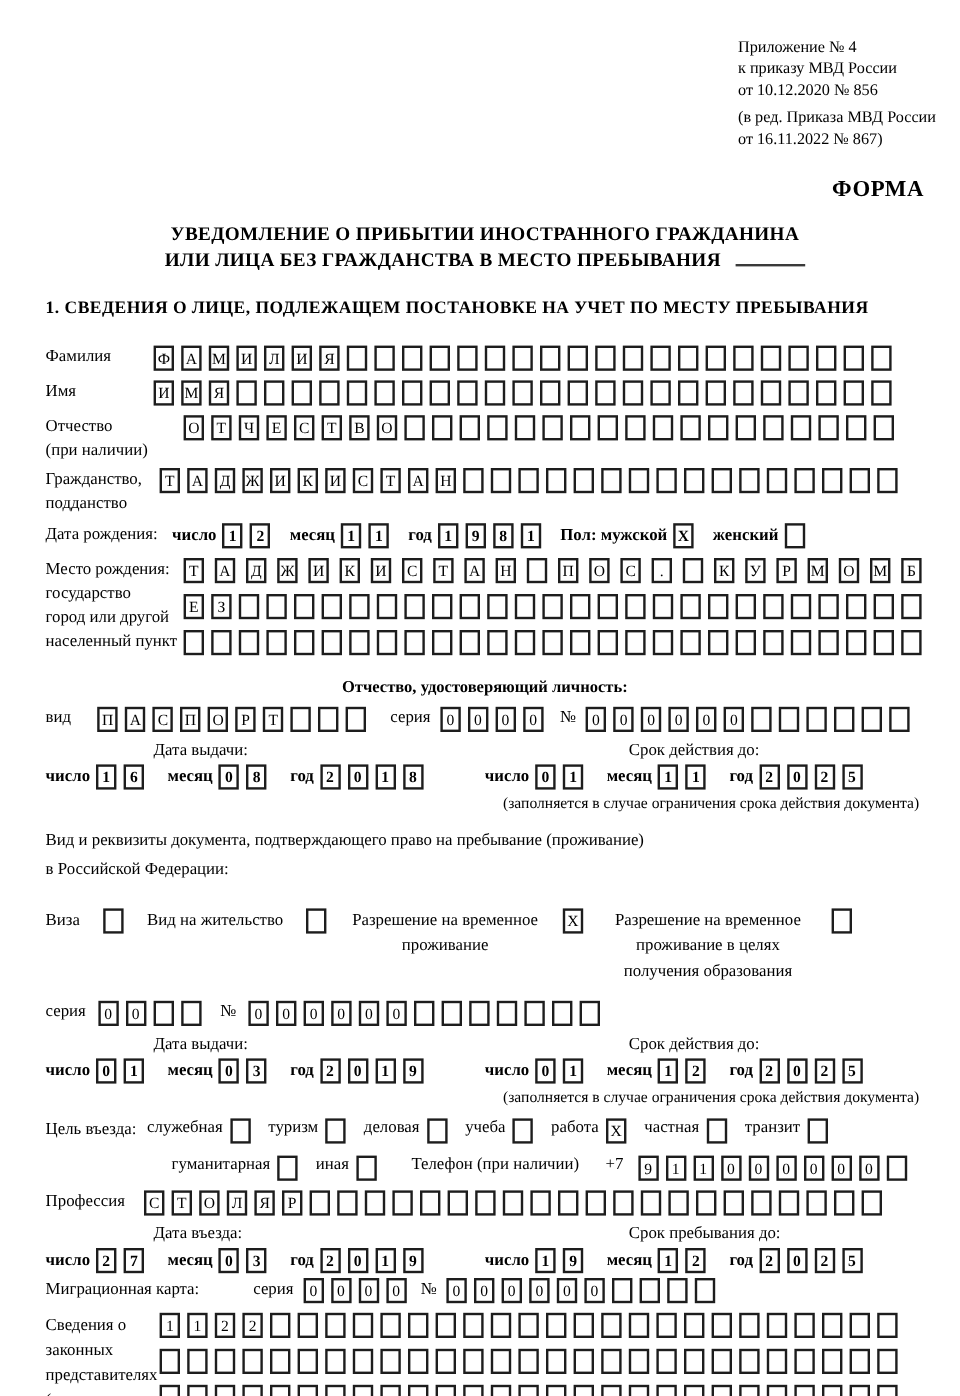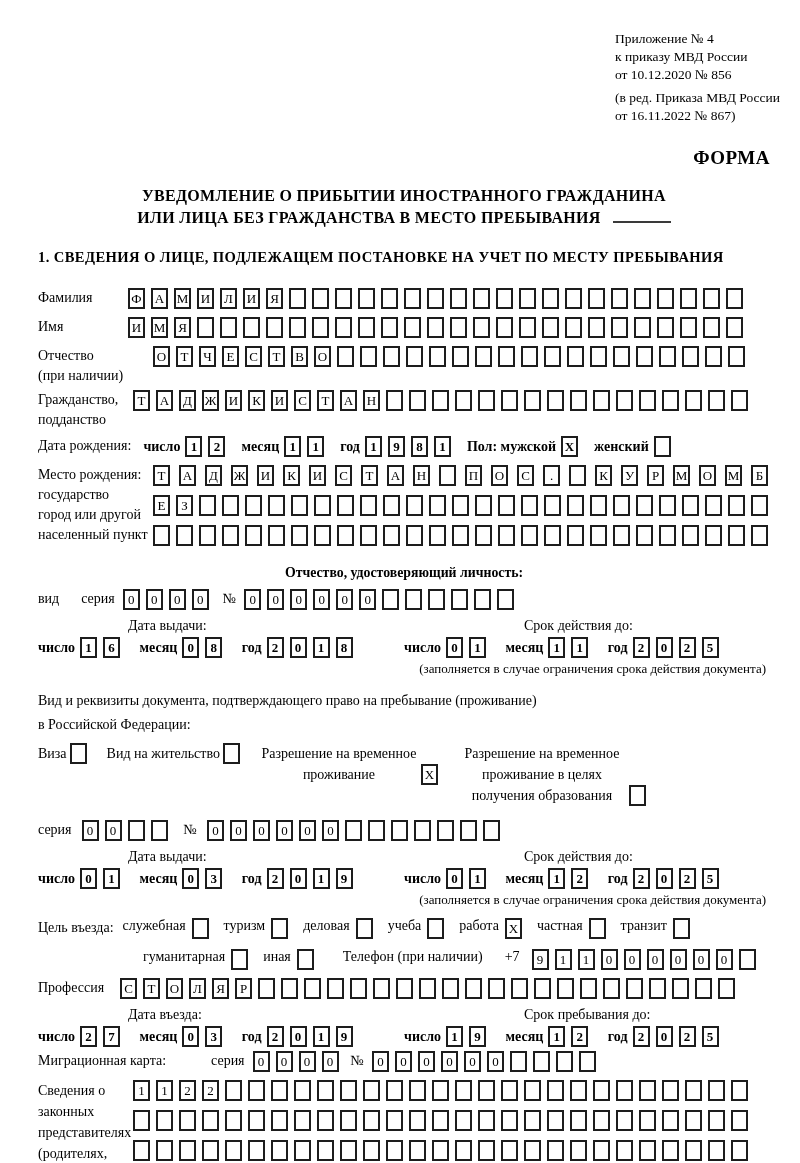--- a/index.html
+++ b/index.html
@@ -31,21 +31,21 @@
   .dochead{text-align:center;font-weight:bold;font-size:13.8px;margin-top:10px;}
   
   .dpair{display:flex;margin-top:8px;}
   .dcol{flex:1;}
   .dhead{margin-left:90px;margin-bottom:3px;}
   .dcol.right .dhead{margin-left:120px;}
   .note{text-align:right;font-size:13px;margin-top:3px;padding-right:4px;}
   .para{margin-top:12px;line-height:24px;}
   
   .optrow{display:flex;align-items:flex-start;margin-top:6px;gap:14px;}
-  .opt{display:flex;align-items:flex-end;gap:3px;}
+  .opt{display:flex;align-items:flex-start;gap:19px;margin-top:14px;}
   .optlbl{display:inline-block;text-align:center;line-height:21px;}
   .wide160 .optlbl{width:158px;}
   .wide175 .optlbl{width:168px;}
   
   .prow{display:flex;align-items:flex-start;margin-top:10px;gap:9px;flex-wrap:nowrap;}
   .prow .pi{display:flex;align-items:flex-start;gap:6px;white-space:nowrap;}
   .indent105{margin-left:105px;}
   .phone{display:flex;align-items:flex-start;gap:12px;margin-left:14px;white-space:nowrap;}
   .replbl{flex:0 0 95px;line-height:21px;}
   .mt14{margin-top:14px;}
@@ -134,20 +134,21 @@
       <div class="boxes sp"><span class="bx">Т</span><span class="bx">А</span><span class="bx">Д</span><span class="bx">Ж</span><span class="bx">И</span><span class="bx">К</span><span class="bx">И</span><span class="bx">С</span><span class="bx">Т</span><span class="bx">А</span><span class="bx">Н</span><span class="bx"></span><span class="bx">П</span><span class="bx">О</span><span class="bx">С</span><span class="bx">.</span><span class="bx"></span><span class="bx">К</span><span class="bx">У</span><span class="bx">Р</span><span class="bx">М</span><span class="bx">О</span><span class="bx">М</span><span class="bx">Б</span></div>
       <div class="boxes"><span class="bx">Е</span><span class="bx">З</span><span class="bx"></span><span class="bx"></span><span class="bx"></span><span class="bx"></span><span class="bx"></span><span class="bx"></span><span class="bx"></span><span class="bx"></span><span class="bx"></span><span class="bx"></span><span class="bx"></span><span class="bx"></span><span class="bx"></span><span class="bx"></span><span class="bx"></span><span class="bx"></span><span class="bx"></span><span class="bx"></span><span class="bx"></span><span class="bx"></span><span class="bx"></span><span class="bx"></span><span class="bx"></span><span class="bx"></span><span class="bx"></span></div>
       <div class="boxes"><span class="bx"></span><span class="bx"></span><span class="bx"></span><span class="bx"></span><span class="bx"></span><span class="bx"></span><span class="bx"></span><span class="bx"></span><span class="bx"></span><span class="bx"></span><span class="bx"></span><span class="bx"></span><span class="bx"></span><span class="bx"></span><span class="bx"></span><span class="bx"></span><span class="bx"></span><span class="bx"></span><span class="bx"></span><span class="bx"></span><span class="bx"></span><span class="bx"></span><span class="bx"></span><span class="bx"></span><span class="bx"></span><span class="bx"></span><span class="bx"></span></div>
     </div>
   </div>
 
   <div class="dochead">Отчество, удостоверяющий личность:</div>
 
   <div class="frow">
     <span class="lbl" style="margin-right:22px;">вид</span>
+    <span class="boxes" style="margin-right:14px;"><span class="bx">П</span><span class="bx">А</span><span class="bx">С</span><span class="bx">П</span><span class="bx">О</span><span class="bx">Р</span><span class="bx">Т</span><span class="bx"></span><span class="bx"></span><span class="bx"></span></span>
     <span class="lbl" style="margin-right:8px;">серия</span>
     <span class="boxes" style="margin-right:8px;"><span class="bx">0</span><span class="bx">0</span><span class="bx">0</span><span class="bx">0</span></span>
     <span class="lbl" style="margin-right:8px;">№</span>
     <span class="boxes"><span class="bx">0</span><span class="bx">0</span><span class="bx">0</span><span class="bx">0</span><span class="bx">0</span><span class="bx">0</span><span class="bx"></span><span class="bx"></span><span class="bx"></span><span class="bx"></span><span class="bx"></span><span class="bx"></span></span>
   </div>
 
   <div class="dpair">
     <div class="dcol">
       <div class="dhead">Дата выдачи:</div>
       <div>

